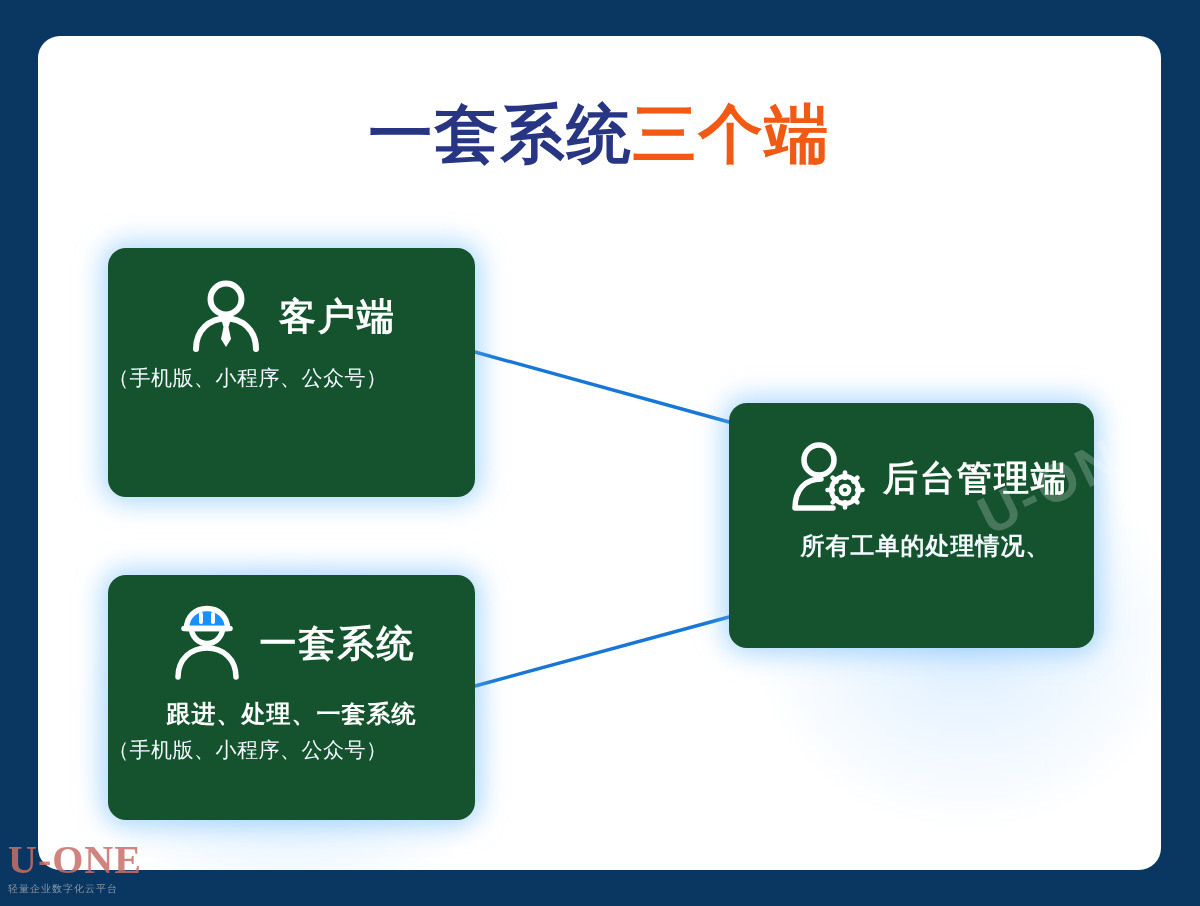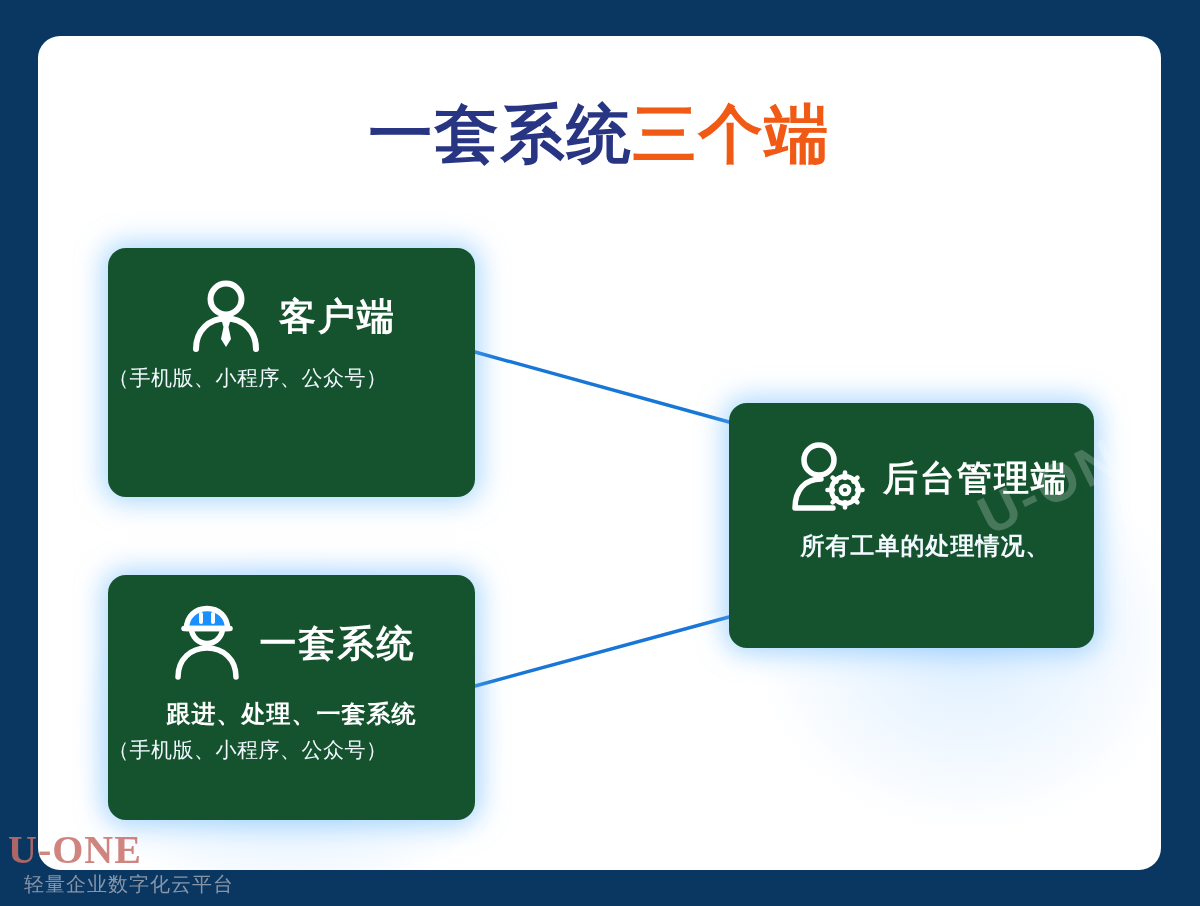--- a/index.html
+++ b/index.html
@@ -166,24 +166,23 @@
     font-family: "Liberation Serif", "DejaVu Serif", serif;
     font-size: 40px;
     font-weight: bold;
     letter-spacing: 1px;
     color: rgba(200,110,105,0.85);
     display: block;
   }
   #wm-logo .wm-tag {
     display: block;
     margin-top: 4px;
-    font-size: 20px;
+    font-size: 10px;
     letter-spacing: 1px;
     color: rgba(150,160,175,0.9);
-    margin-left: 16px;
   }
 </style>
 </head>
 <body>
 
 <div id="stage">
 
   <div id="panel">
 
     <div class="wash wash-a"></div>

